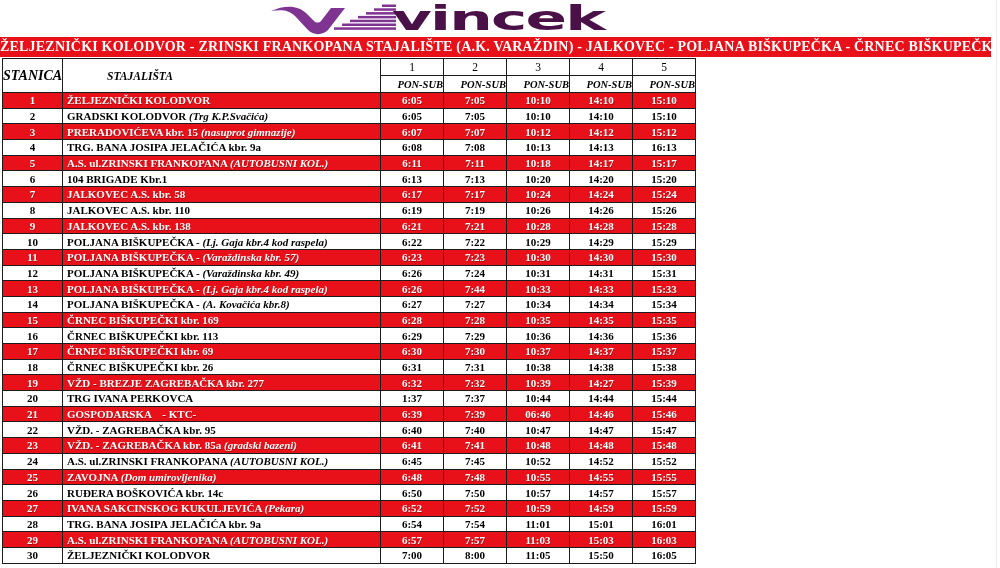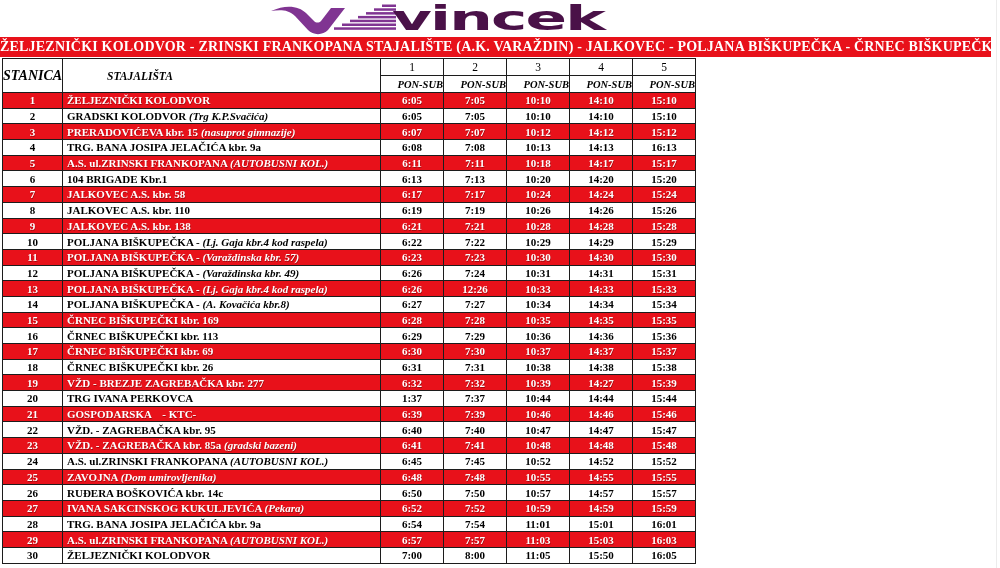--- a/index.html
+++ b/index.html
@@ -208,21 +208,21 @@
         <td class="c-time">6:26</td>
         <td class="c-time">7:24</td>
         <td class="c-time">10:31</td>
         <td class="c-time">14:31</td>
         <td class="c-time">15:31</td>
       </tr>
       <tr class="hl">
         <td class="c-num">13</td>
         <td class="c-name"><span>POLJANA BIŠKUPEČKA -</span> <span class="note">(Lj. Gaja kbr.4 kod raspela)</span></td>
         <td class="c-time">6:26</td>
-        <td class="c-time">12:26</td>
+        <td class="c-time">7:44</td>
         <td class="c-time">10:33</td>
         <td class="c-time">14:33</td>
         <td class="c-time">15:33</td>
       </tr>
       <tr>
         <td class="c-num">14</td>
         <td class="c-name"><span>POLJANA BIŠKUPEČKA -</span> <span class="note">(A. Kovačića kbr.8)</span></td>
         <td class="c-time">6:27</td>
         <td class="c-time">7:27</td>
         <td class="c-time">10:34</td>
@@ -281,21 +281,21 @@
         <td class="c-time">7:37</td>
         <td class="c-time">10:44</td>
         <td class="c-time">14:44</td>
         <td class="c-time">15:44</td>
       </tr>
       <tr class="hl">
         <td class="c-num">21</td>
         <td class="c-name"><span>GOSPODARSKA    - KTC-</span></td>
         <td class="c-time">6:39</td>
         <td class="c-time">7:39</td>
-        <td class="c-time">10:46</td>
+        <td class="c-time">06:46</td>
         <td class="c-time">14:46</td>
         <td class="c-time">15:46</td>
       </tr>
       <tr>
         <td class="c-num">22</td>
         <td class="c-name"><span>VŽD. - ZAGREBAČKA kbr. 95</span></td>
         <td class="c-time">6:40</td>
         <td class="c-time">7:40</td>
         <td class="c-time">10:47</td>
         <td class="c-time">14:47</td>

